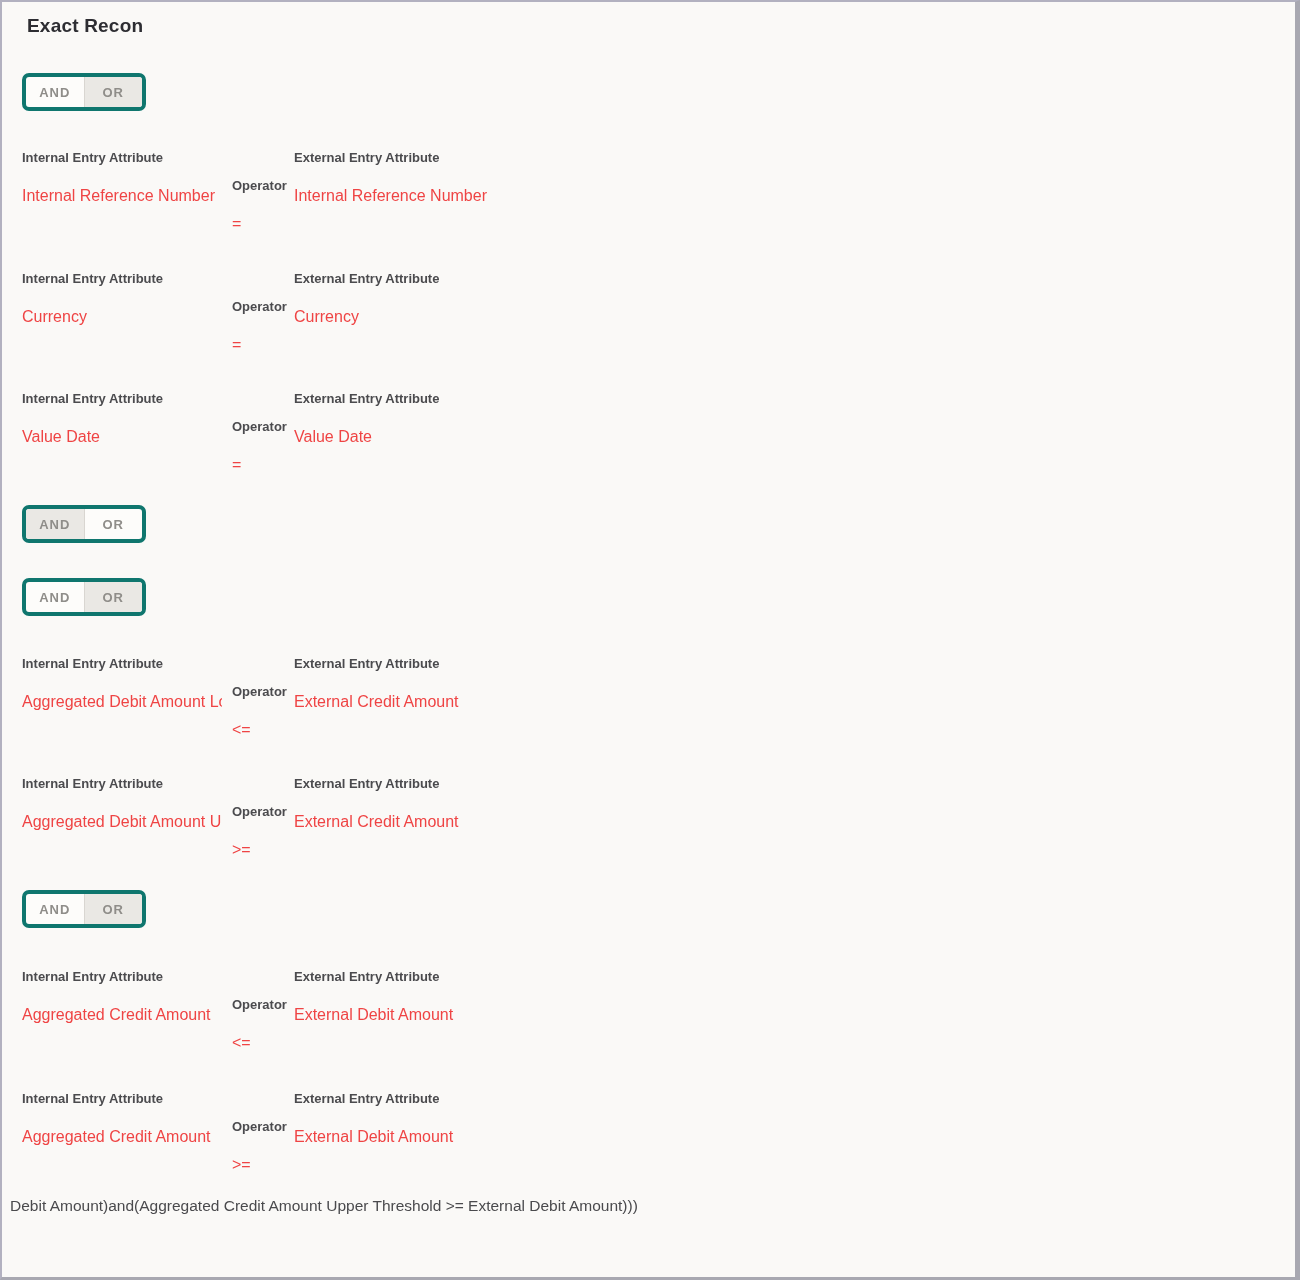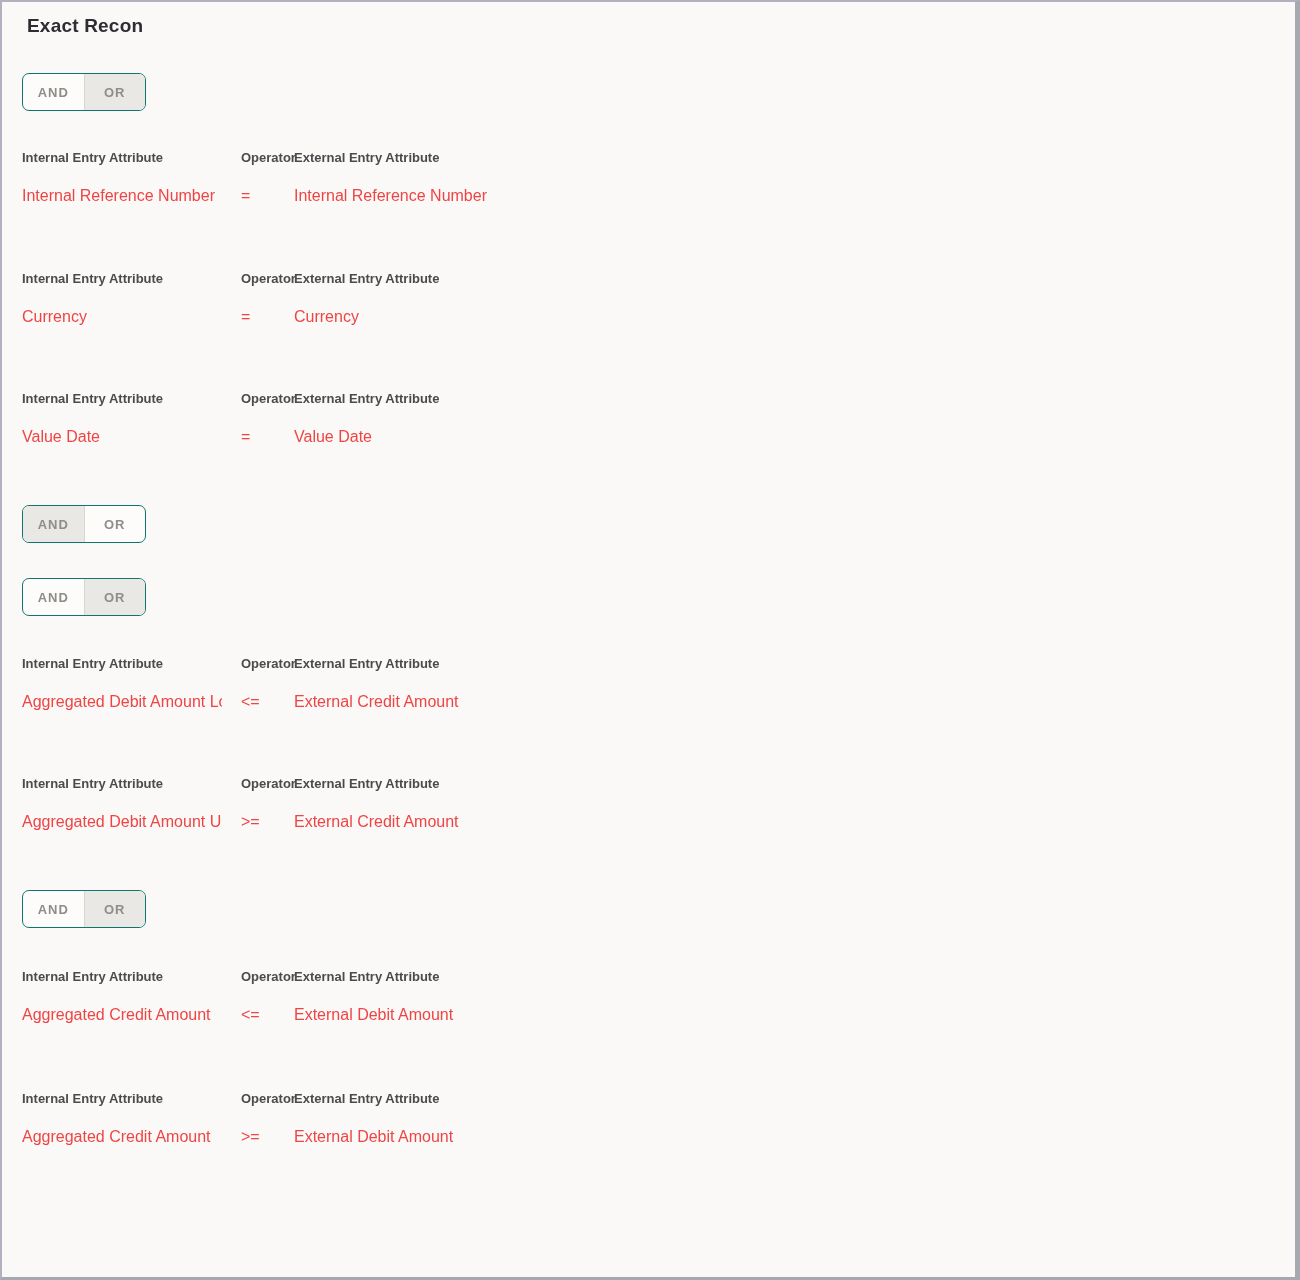--- a/index.html
+++ b/index.html
@@ -16,21 +16,21 @@
   }
   .title {
     position:absolute; left:25px; top:13px;
     font-size:19px; font-weight:700; color:#2d2d32;
     letter-spacing:0.2px;
     text-align:right;
   }
   .toggle {
     position:absolute; left:20px;
     width:124px; height:38px;
-    border:1px solid #0f766e;
+    border:4px solid #0f766e;
     border-radius:7px;
     display:flex;
     background:#fdfcfa;
     overflow:hidden;
     box-sizing:border-box;
   }
   .toggle .seg {
     flex:1;
     display:flex; align-items:center; justify-content:center;
     font-size:13px; font-weight:700; color:#8f8d89;
@@ -38,21 +38,21 @@
     cursor:pointer;
   }
   .toggle .seg + .seg { border-left:1px solid #d9d6d1;text-align:center; }
   .toggle .seg.sel { background:#eae8e4; }
   .cond { position:absolute; left:20px; right:14px; }
   .hdr  { position:relative; height:17px; line-height:17px;
           font-size:13px; font-weight:700; color:#4b4b4e;padding-left:43px; }
   .val  { position:relative; height:19px; line-height:19px; margin-top:20px;
           font-size:16px; font-weight:400; color:#ef4444; }
   .c1 { position:absolute; left:0;     width:200px; white-space:nowrap; overflow:hidden; }
-  .c2 { position:absolute; left:219px; width:64px;  white-space:nowrap; }
+  .c2 { position:absolute; left:210px; width:64px;  white-space:nowrap;margin-top:28px; }
   .c3 { position:absolute; left:272px; right:8px;     white-space:nowrap; overflow:hidden; }
   .expr {
     position:absolute; left:8px; right:8px; top:1193px;
     font-size:15.5px; color:#4a4a4d; line-height:22.5px;
     white-space:nowrap;
   }
 </style>
 </head>
 <body>
 
@@ -165,15 +165,16 @@
       <span class="c3">External Entry Attribute</span>
     </div>
     <div class="val">
       <span class="c1">Aggregated Credit Amount</span>
       <span class="c2">&gt;=</span>
       <span class="c3">External Debit Amount</span>
     </div>
   </div>
 
   <div class="expr">
+    <div>Debit Amount)and(Aggregated Credit Amount Upper Threshold &gt;= External Debit Amount)))</div>
   </div>
 
 </div>
 
 </body></html>

